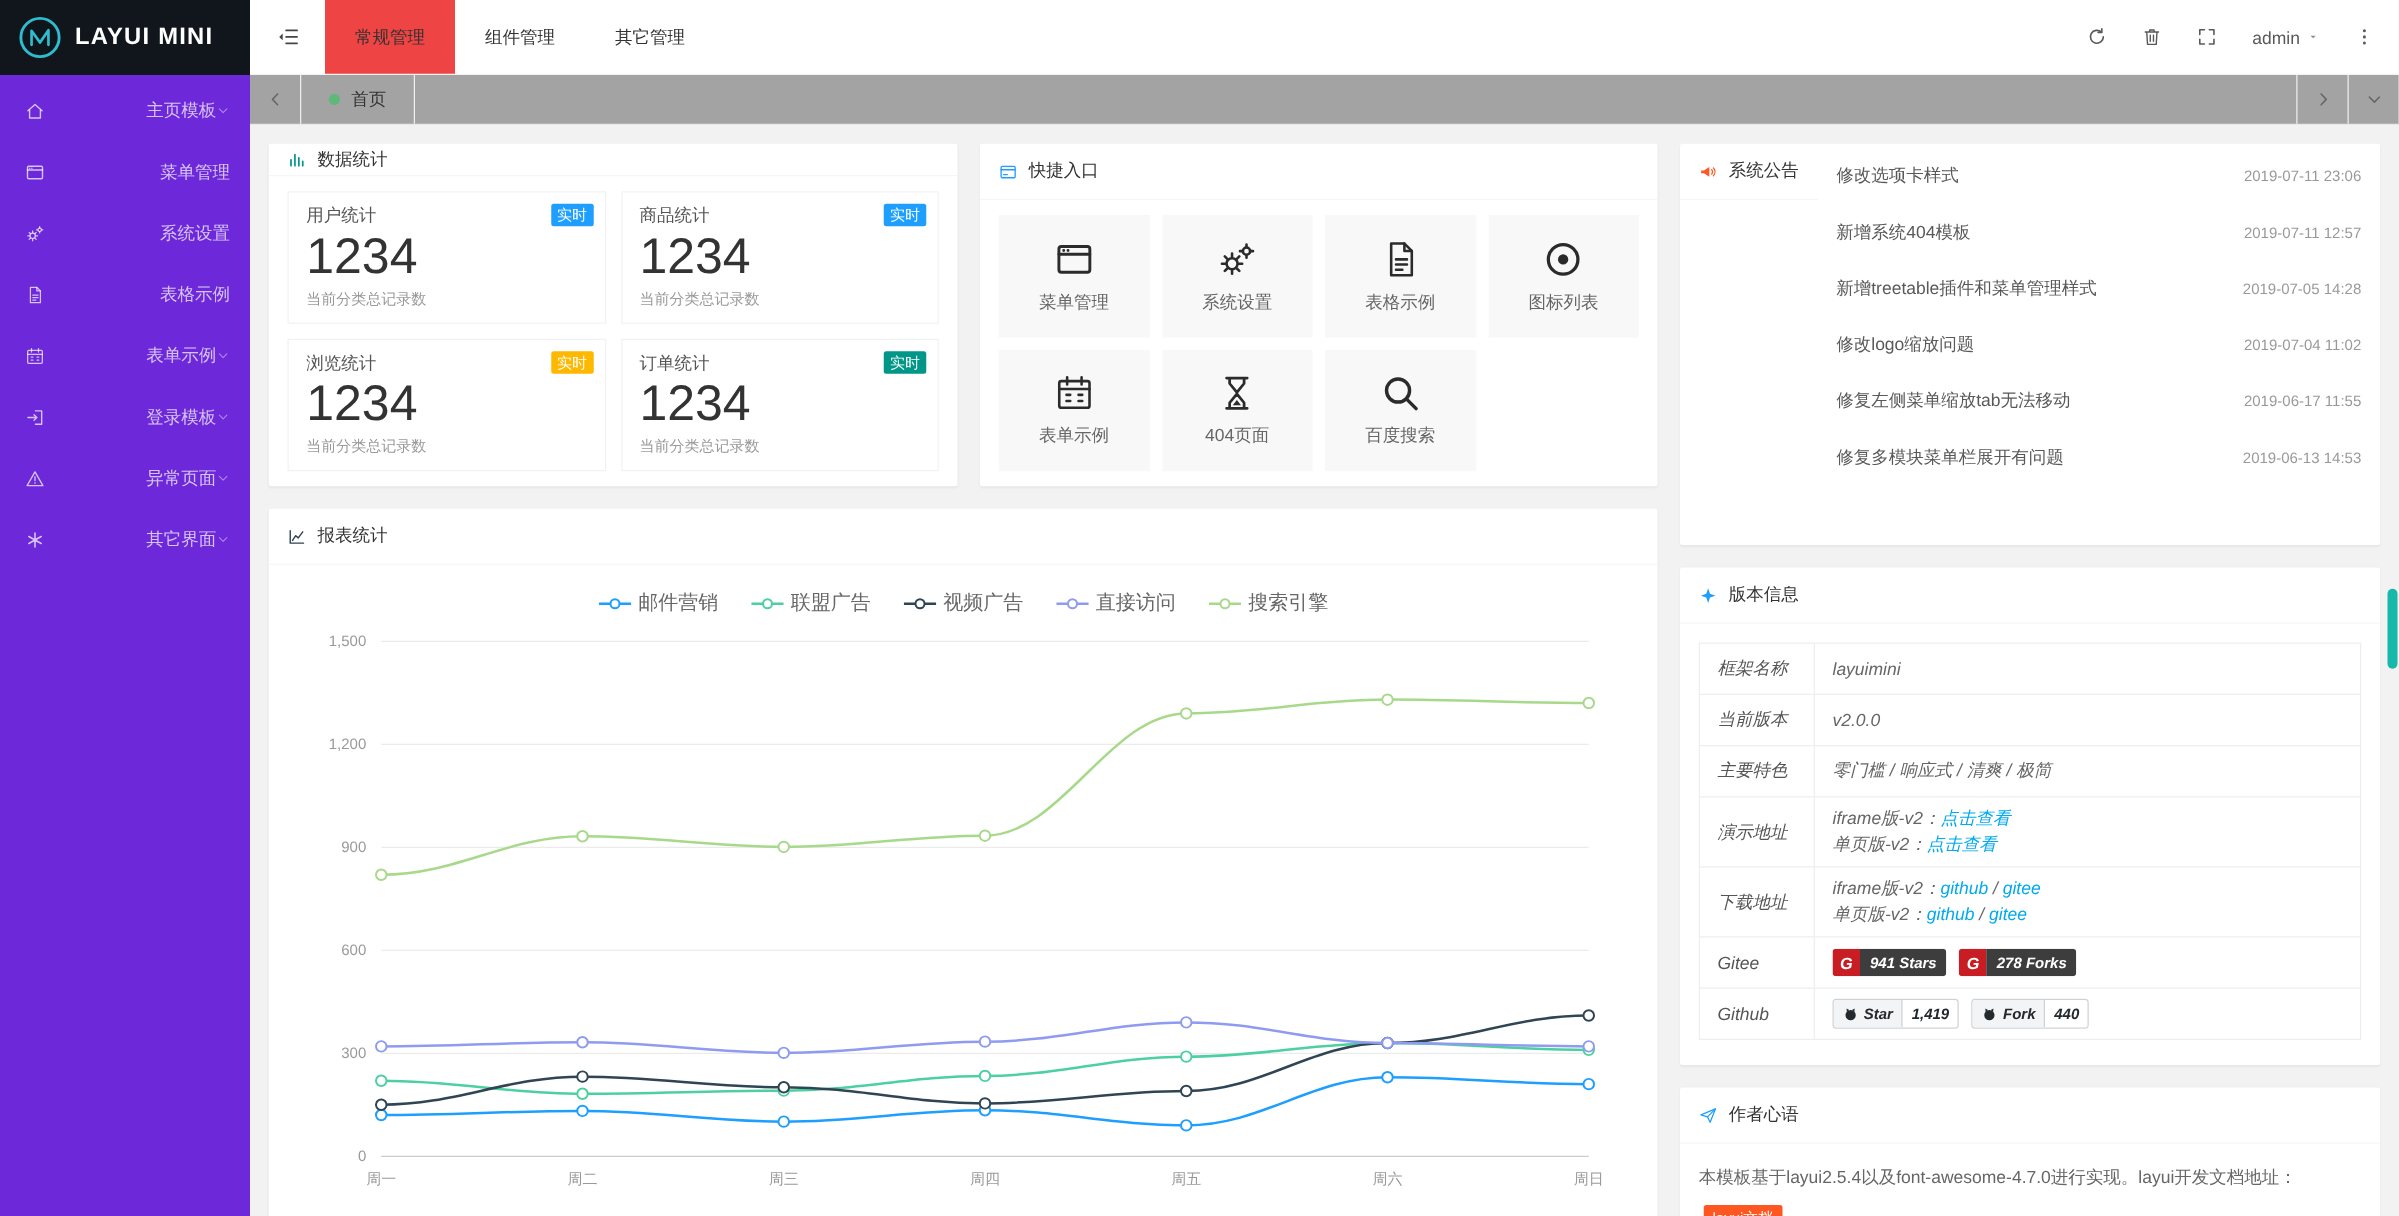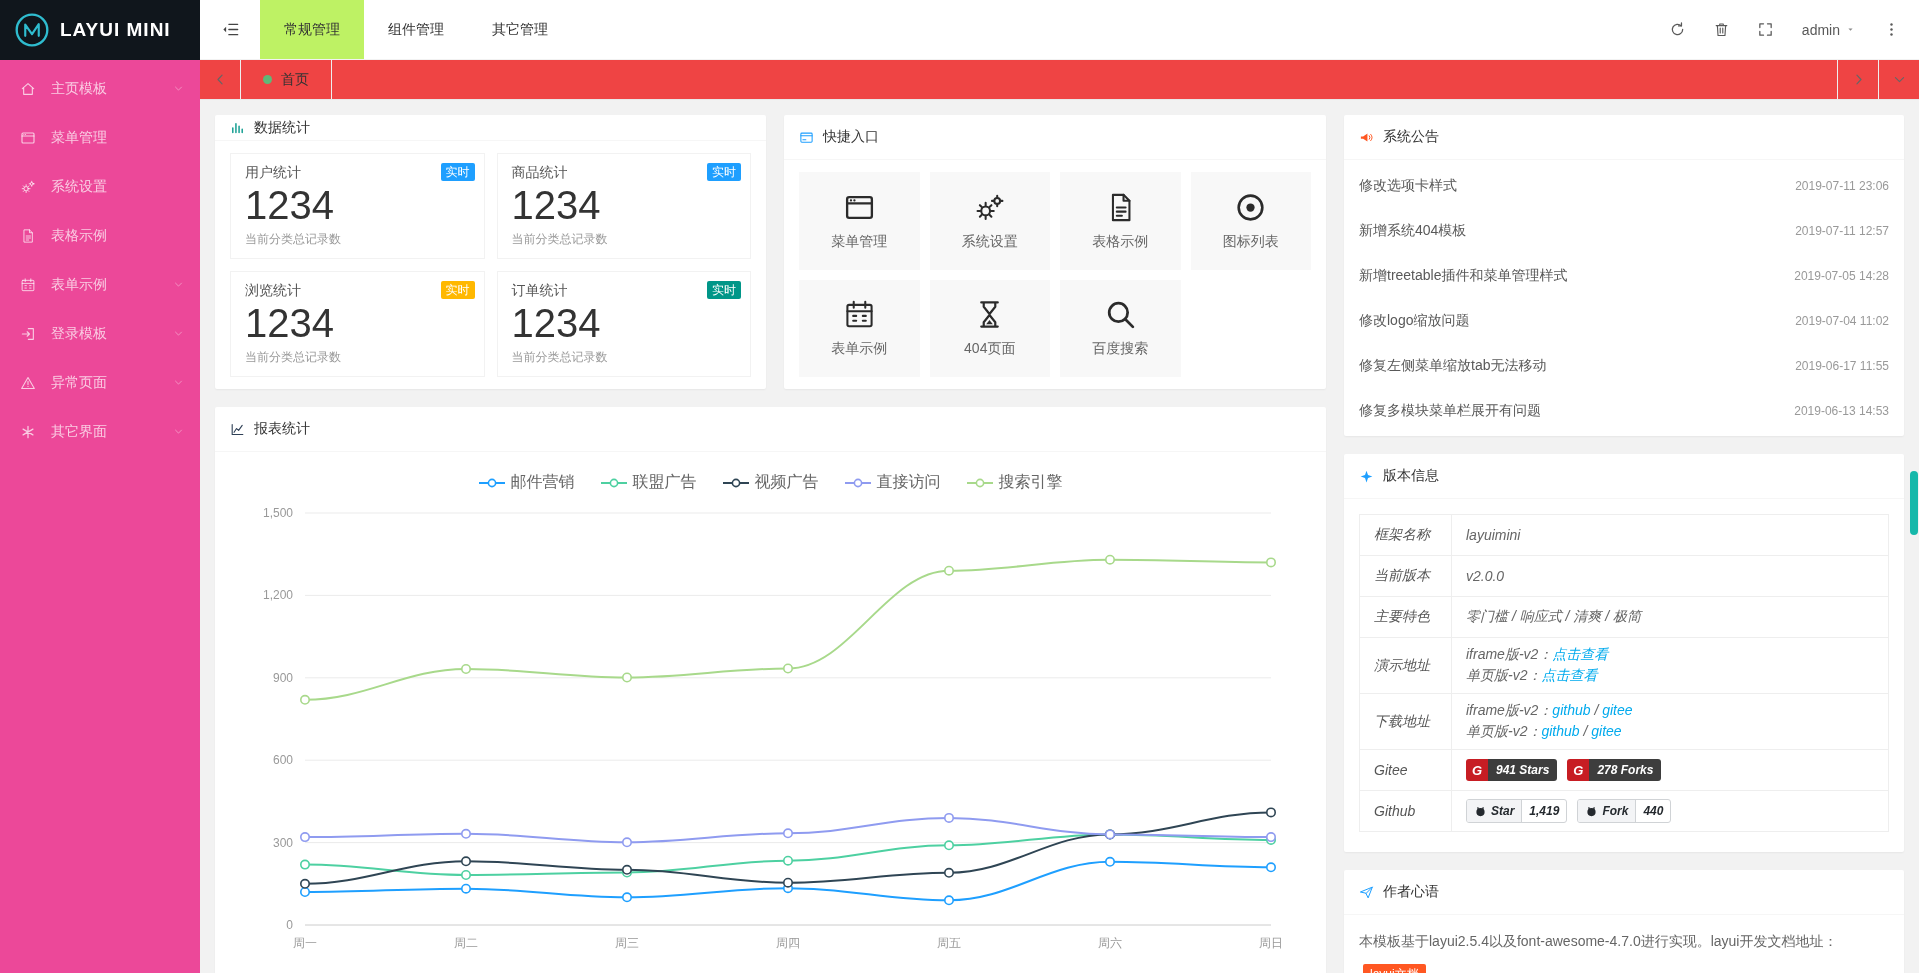--- a/index.html
+++ b/index.html
@@ -1,42 +1,42 @@
 <!DOCTYPE html>
 <html><head>
 <meta charset="utf-8">
 <style>
   html,body{margin:0;padding:0;width:1919px;height:973px;overflow:hidden;
     font-family:"Liberation Sans","DejaVu Sans",sans-serif;background:#f2f2f2;color:#333;}
   .app{position:relative;width:1919px;height:973px;overflow:hidden;}
 
   
-  .sidebar{position:absolute;left:0;top:0;width:200px;height:100%;background:#ec4899;z-index:6;}
+  .sidebar{position:absolute;left:0;top:0;width:200px;height:100%;background:#6d28d9;z-index:6;text-align:right;}
   .logo{height:60px;background:#10161c;display:flex;align-items:center;gap:10px;padding-left:14px;cursor:pointer;}
   .logo-mark{display:flex;}
   .logo-text{color:#fff;font-size:19px;font-weight:bold;letter-spacing:1px;white-space:nowrap;}
   .menu{padding-top:4px;}
   .menu-item{height:49px;display:flex;align-items:center;padding:0 16px 0 20px;color:rgba(255,255,255,.72);font-size:14px;cursor:pointer;}
   .mi-icon{width:26px;font-size:16px;display:flex;flex:none;color:rgba(255,255,255,.72);}
   .mi-label{flex:1;margin-left:5px;white-space:nowrap;}
   .mi-arrow{font-size:11px;display:flex;color:rgba(255,255,255,.45);}
 
   
   .header{position:absolute;left:200px;top:0;right:0;height:60px;background:#fff;display:flex;align-items:center;border-bottom:1px solid #f2f2f2;box-sizing:border-box;z-index:5;}
   .h-toggle{width:60px;height:100%;display:flex;align-items:center;justify-content:center;font-size:19px;color:#444;cursor:pointer;}
   .h-tabs{display:flex;height:100%;}
   .h-tab{padding:0 24px;display:flex;align-items:center;font-size:14px;color:#333;cursor:pointer;white-space:nowrap;}
-  .h-tab.active{background:#bef264;}
+  .h-tab.active{background:#ef4444;}
   .h-right{margin-left:auto;display:flex;align-items:flex-end;height:100%;padding-right:6px;}
   .h-icon{width:44px;height:100%;display:flex;align-items:center;justify-content:center;font-size:17px;color:#595959;cursor:pointer;}
   .h-user{display:flex;align-items:center;gap:6px;padding:0 14px;font-size:14px;color:#595959;cursor:pointer;height:100%;}
   .h-caret{font-size:9px;display:flex;color:#8a8a8a;}
 
   
-  .tabbar{position:absolute;left:200px;top:60px;right:0;height:40px;background:#ef4444;border-bottom:1px solid #e8e8e8;box-sizing:border-box;display:flex;z-index:4;}
+  .tabbar{position:absolute;left:200px;top:60px;right:0;height:40px;background:#a3a3a3;border-bottom:1px solid #e8e8e8;box-sizing:border-box;display:flex;z-index:4;}
   .tb-btn{width:40px;height:100%;display:flex;align-items:center;justify-content:center;font-size:15px;color:#666;border-right:1px solid #eee;cursor:pointer;}
   .tb-btn.bl{border-right:none;border-left:1px solid #eee;}
   .tb-tab{padding:0 22px;display:flex;align-items:center;gap:9px;font-size:14px;color:#333;border-right:1px solid #eee;cursor:pointer;}
   .tb-dot{width:9px;height:9px;border-radius:50%;}
   .tb-right{margin-left:auto;display:flex;height:100%;}
 
   
   .content{position:absolute;left:200px;top:100px;right:0;bottom:0;overflow:hidden;padding:15px;box-sizing:border-box;display:flex;gap:18px;}
   .col-left{width:1111px;flex:none;display:flex;flex-direction:column;gap:18px;}
   .col-right{flex:1;min-width:0;display:flex;flex-direction:column;gap:18px;}
@@ -62,21 +62,21 @@
   .qi-icon{font-size:33px;color:#2b2b2b;display:flex;}
   .qi-label{font-size:14px;color:#666;}
 
   
   .report-card{flex:none;height:640px;}
   .legend-row{display:flex;justify-content:center;align-items:center;gap:26px;padding:20px 0 10px;}
   .legend-item{display:flex;align-items:center;gap:6px;font-size:16px;color:#666;cursor:pointer;}
   .chart-wrap{padding:0 15px;}
 
   
-  .notice-card{height:321px;flex:none;display:flex;flex-direction:column;}
+  .notice-card{height:321px;flex:none;display:flex;flex-direction:row;}
   .notice-list{flex:1;padding:3px 15px;}
   .notice-item{display:flex;justify-content:space-between;align-items:center;height:45px;font-size:14px;color:#595959;cursor:pointer;}
   .notice-text{white-space:nowrap;overflow:hidden;text-overflow:ellipsis;}
   .notice-date{font-size:12px;color:#999;flex:none;margin-left:10px;}
 
   
   .version-card{height:398px;flex:none;}
   .v-table{margin:15px;border:1px solid #eee;}
   .v-row{display:flex;border-top:1px solid #eee;min-height:40px;font-style:italic;}
   .v-row:first-child{border-top:none;}

